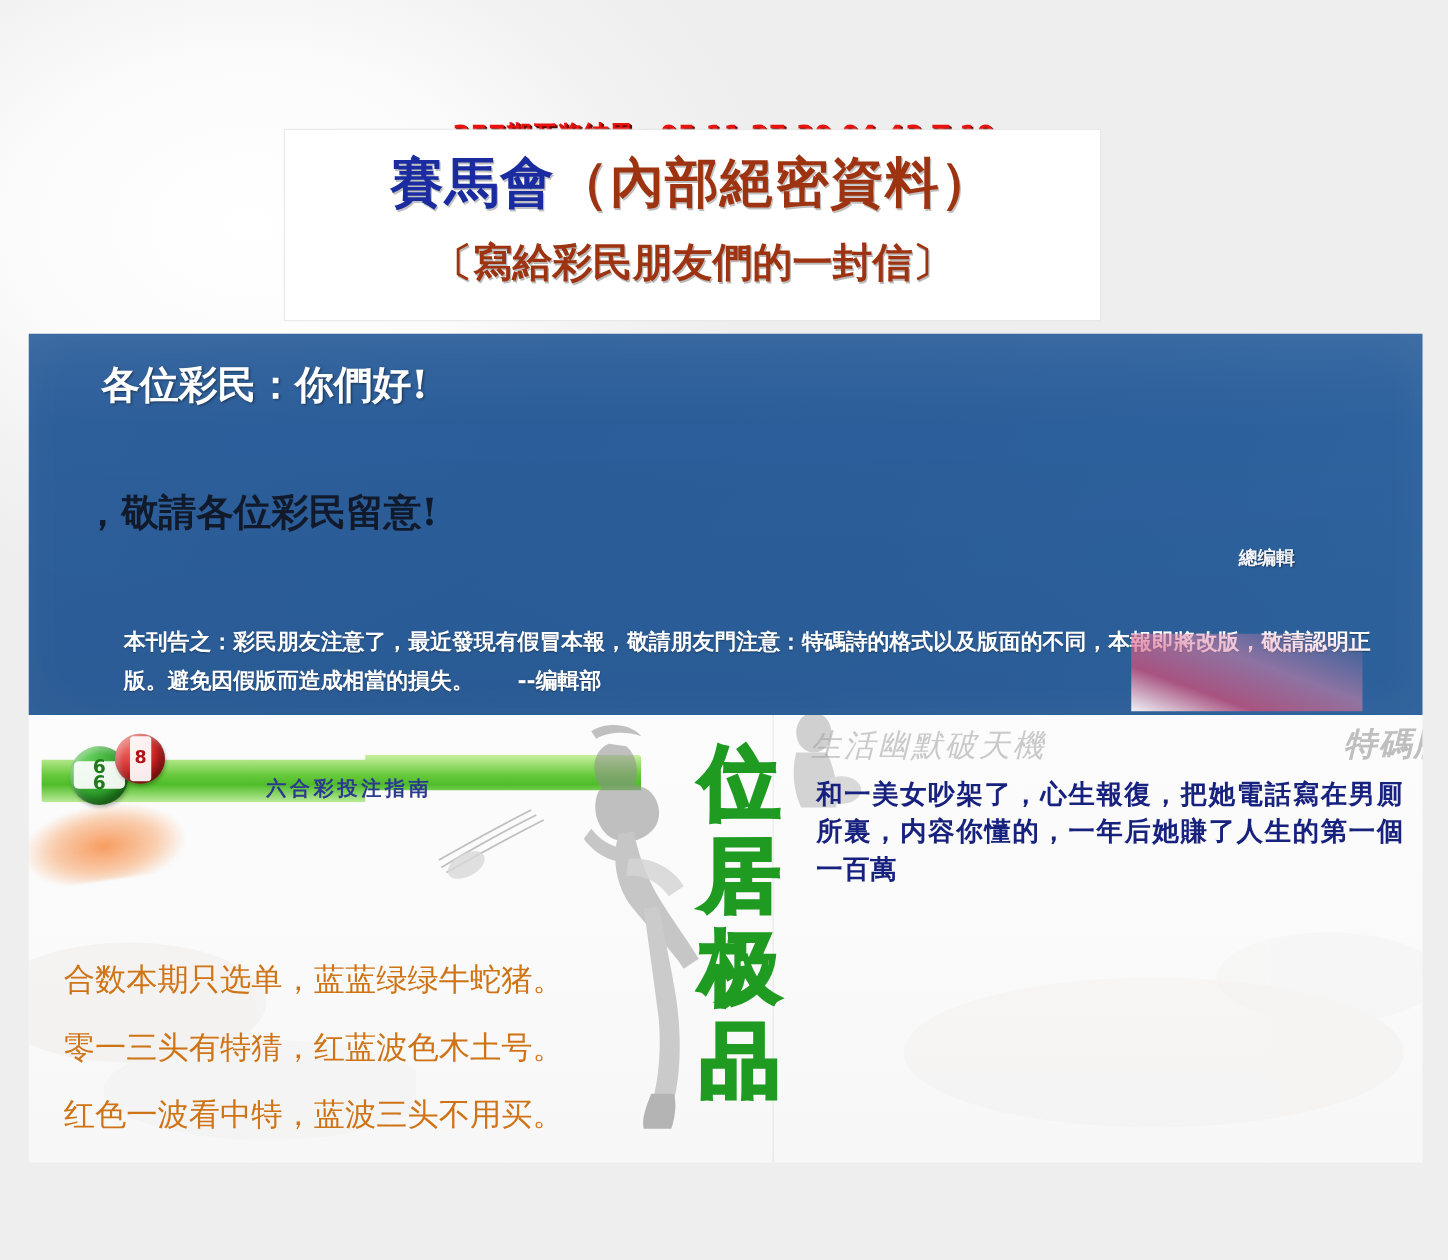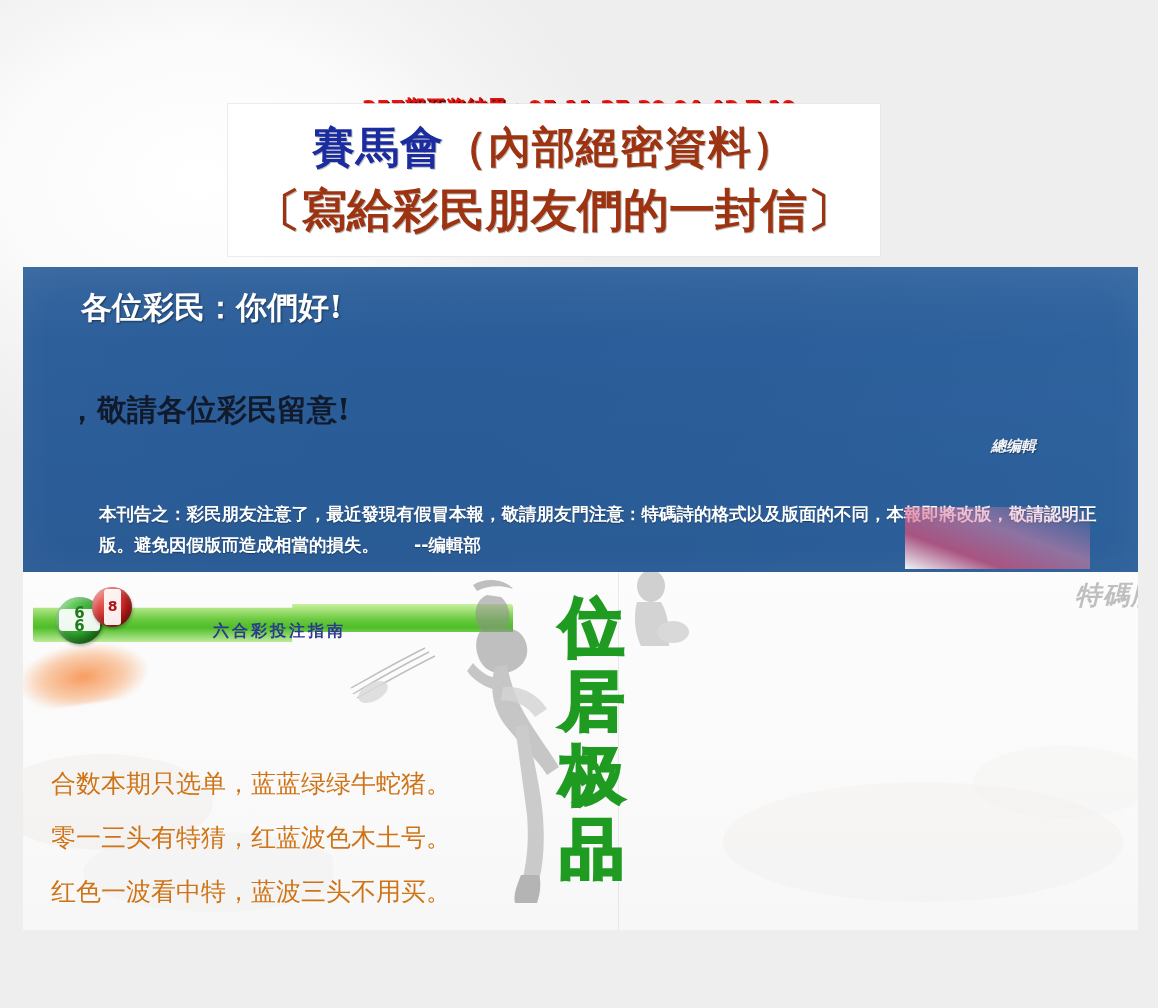--- a/index.html
+++ b/index.html
@@ -79,21 +79,21 @@
   }
   #title-line2 {
     position: absolute;
     left: 0;
     top: 78px;
     width: 652px;
     text-align: center;
     white-space: nowrap;
     font-family: "DejaVu Serif", "Liberation Serif", serif;
     font-weight: bold;
-    font-size: 46px;
+    font-size: 32px;
     line-height: 56px;
     color: #9e3311;
     text-shadow: 1px 1px 0 rgba(0,0,0,0.28);
     letter-spacing: 0px;
   }
 
   
   #blue-panel {
     position: absolute;
     left: 23px;
@@ -147,21 +147,20 @@
   #editor-sign {
     position: absolute;
     left: 968px;
     top: 170px;
     font-family: "DejaVu Sans", "Liberation Sans", sans-serif;
     font-weight: bold;
     font-size: 15px;
     color: #f2f4f8;
     text-shadow: 1px 1px 1px rgba(0,0,0,0.4);
     white-space: nowrap;
-    font-style: italic;
   }
   #notice {
     position: absolute;
     left: 76px;
     top: 232px;
     width: 1010px;
     font-family: "DejaVu Sans", "Liberation Sans", sans-serif;
     font-weight: bold;
     font-size: 17.5px;
     line-height: 31px;
@@ -343,21 +342,21 @@
   }
 
   
   #verses {
     position: absolute;
     left: 28px;
     top: 185px;
     width: 500px;
   }
   #verses .verse {
-    font-family: Liberation Serif, serif;
+    font-family: Liberation Sans, sans-serif;
     font-size: 25px;
     line-height: 54px;
     color: #cf7416;
     white-space: nowrap;
   }
 
   
   #vertical-title {
     position: absolute;
     left: 528px;
@@ -530,16 +529,18 @@
       <div class="verse">红色一波看中特，蓝波三头不用买。</div>
     </div>
 
     <div id="vertical-title">
       <span>位</span>
       <span>居</span>
       <span>极</span>
       <span>品</span>
     </div>
 
+    <div id="wm-left-label">生活幽默破天機</div>
     <div id="wm-right-label">特碼版</div>
+    <div id="story">和一美女吵架了，心生報復，把她電話寫在男厠所裏，内容你懂的，一年后她賺了人生的第一個一百萬</div>
 
   </div>
 </div>
 
 </body></html>

